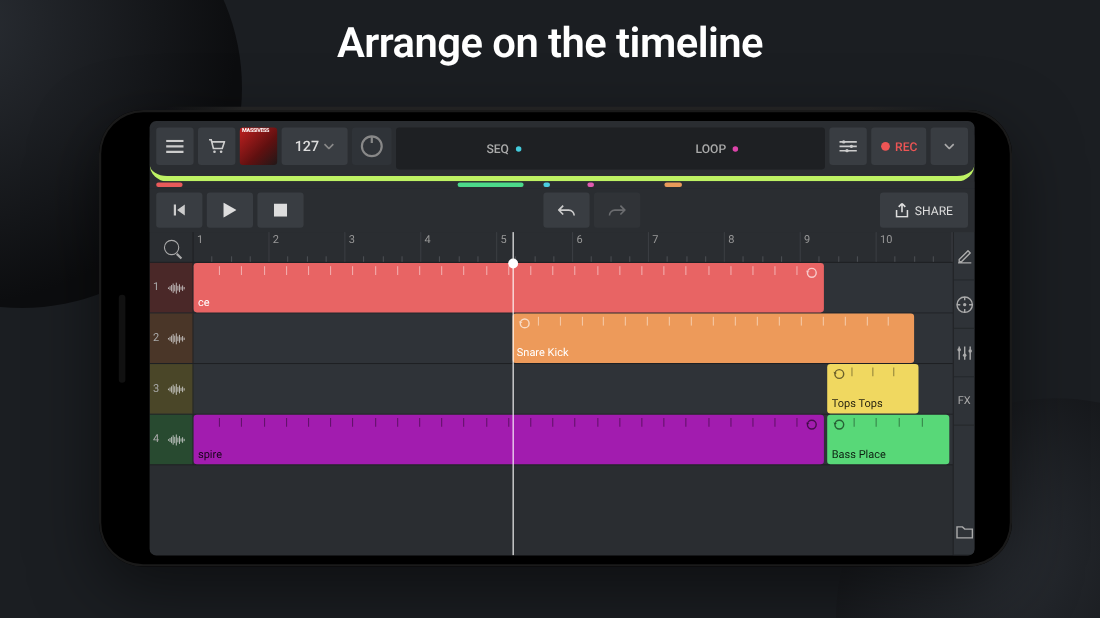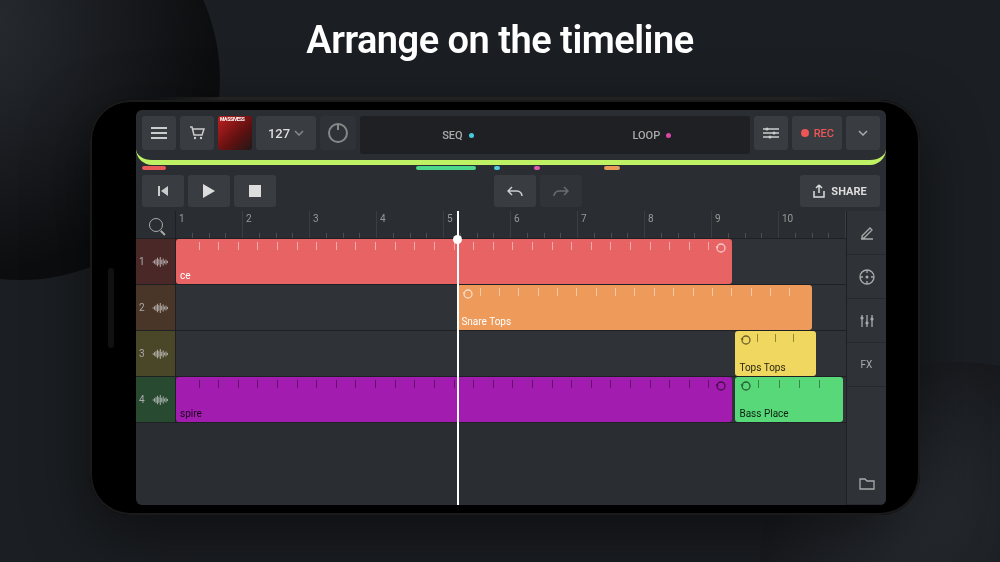--- a/index.html
+++ b/index.html
@@ -300,21 +300,21 @@
   position: absolute;
   top: 24px;
   left: -4px;
   width: 9px;
   height: 9px;
   background: #fff;
   border-radius: 50%;
 }
 
 .sidebar {
-  width: 40px;
+  width: 20px;
   display: flex;
   flex-direction: column;
   background: #2f3338;
   border-left: 1px solid #1e2023;
 }
 .side-btn {
   height: 44px;
   display: flex;
   align-items: center;
   justify-content: center;
@@ -328,21 +328,21 @@
   display: flex;
   flex-direction: column;
   justify-content: center;
   gap: 2px;
   padding: 0 8px;
 }
 .grip span { height: 2.5px; background: #ccc; border-radius: 2px; }
 
 svg { display: block; }
 
-.share-btn { display: flex; align-items: center; gap: 6px; color: #ddd; font-size: 11px; font-weight: 700; }
+.share-btn { display: flex; align-items: center; gap: 6px; color: #ddd; font-size: 11px; font-weight: 400; }
 
 .zoom-icon { width: 14px; height: 14px; border: 1.5px solid #aaa; border-radius: 50%; position: relative; }
 .zoom-icon::after { content: ""; position: absolute; width: 6px; height: 1.5px; background: #aaa; bottom: -3px; right: -4px; transform: rotate(45deg); }
 </style>
 </head>
 <body>
 
 <div class="bg-circle circle-tl"></div>
 <div class="bg-circle circle-br"></div>
 
@@ -633,21 +633,21 @@
                     <span></span>
                     <span></span>
                     <span></span>
                   </div>
                   <div class="clip-loop">
                     <svg width="12" height="12" viewBox="0 0 12 12">
                       <path fill="none" stroke="currentColor" stroke-width="1.3" d="M2 6a4 4 0 118 0 4 4 0 01-8 0"></path>
                       <path fill="currentColor" d="M2 6l-1.5-2L4 5z"></path>
                     </svg>
                   </div>
-                  <span>Snare Tops</span>
+                  <span>Snare Kick</span>
                 </div>
               </div>
             </div>
             <div class="track-row">
               <div class="track-head" style="background: rgb(74, 70, 40);">
                 <span class="track-num">3</span>
                 <span class="wave-icon">
                   <svg width="26" height="20" viewBox="0 0 26 28">
                     <g stroke="#ddd" stroke-width="1">
                       <line x1="2" y1="13" x2="2" y2="15"></line>

